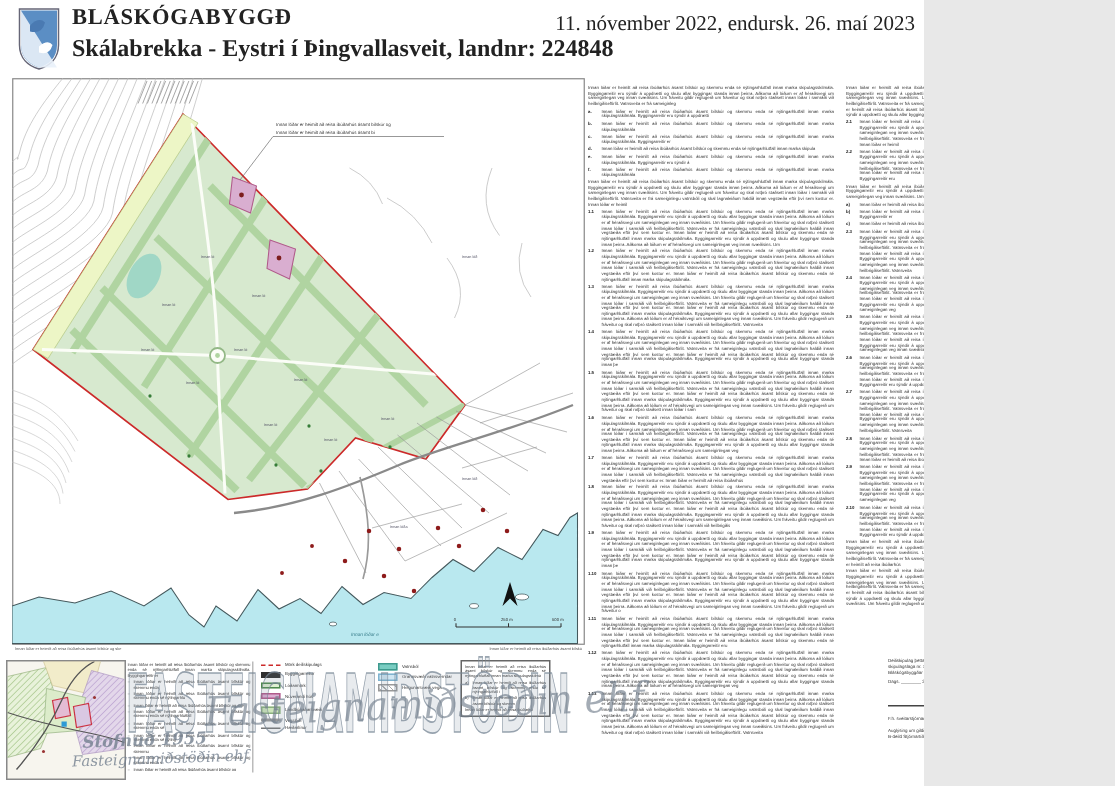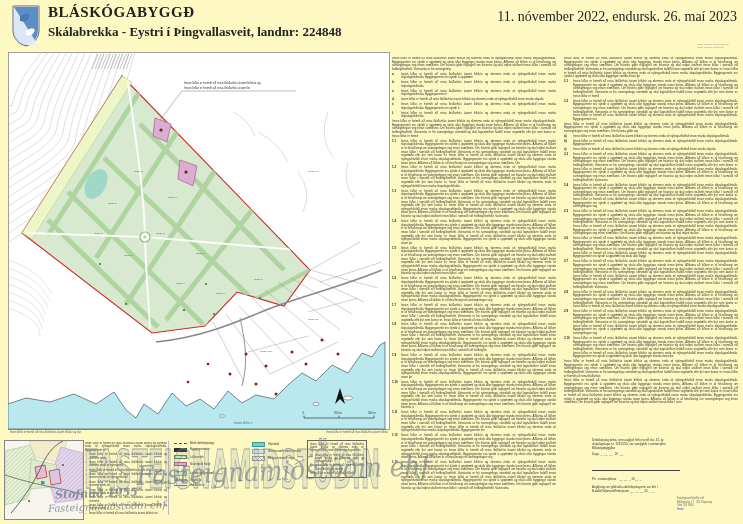--- a/index.html
+++ b/index.html
@@ -1,21 +1,21 @@
 <!DOCTYPE html>
 <html><head>
 <meta charset="utf-8">
 <style>
   html,body{margin:0;padding:0;background:#e8e8e8;}
-  .page{position:relative;width:743px;height:524px;background:#fef9c3;overflow:hidden;
+  .page{position:relative;width:616px;height:524px;background:#ffffff;overflow:hidden;
         font-family:"Liberation Sans",sans-serif;color:#222;text-decoration:underline;}
   
   .hdr-left{position:absolute;left:48px;top:4px;font-family:"Liberation Serif",serif;}
   .muni{font-size:15px;font-weight:bold;letter-spacing:.5px;}
-  .proj{font-size:13px;font-weight:bold;margin-top:3px;text-align:right;}
+  .proj{font-size:16px;font-weight:bold;margin-top:3px;text-align:right;}
   .hdr-right{position:absolute;right:6px;top:5px;text-align:right;font-family:"Liberation Serif",serif;}
   .doctype{font-size:14px;}
   .docdate{font-size:14px;margin-top:4px;text-align:right;}
   .corner-note{position:absolute;left:697px;top:43px;width:42px;font-size:2.5px;line-height:1.3;color:#888;}
   
   .map-frame{position:absolute;left:8px;top:52px;width:382px;height:378px;}
   .map-caption{position:absolute;top:431px;font-size:2.6px;color:#555;}
   .map-caption.left{left:10px;width:150px;}
   .map-caption.right{left:252px;width:136px;text-align:right;}
   

